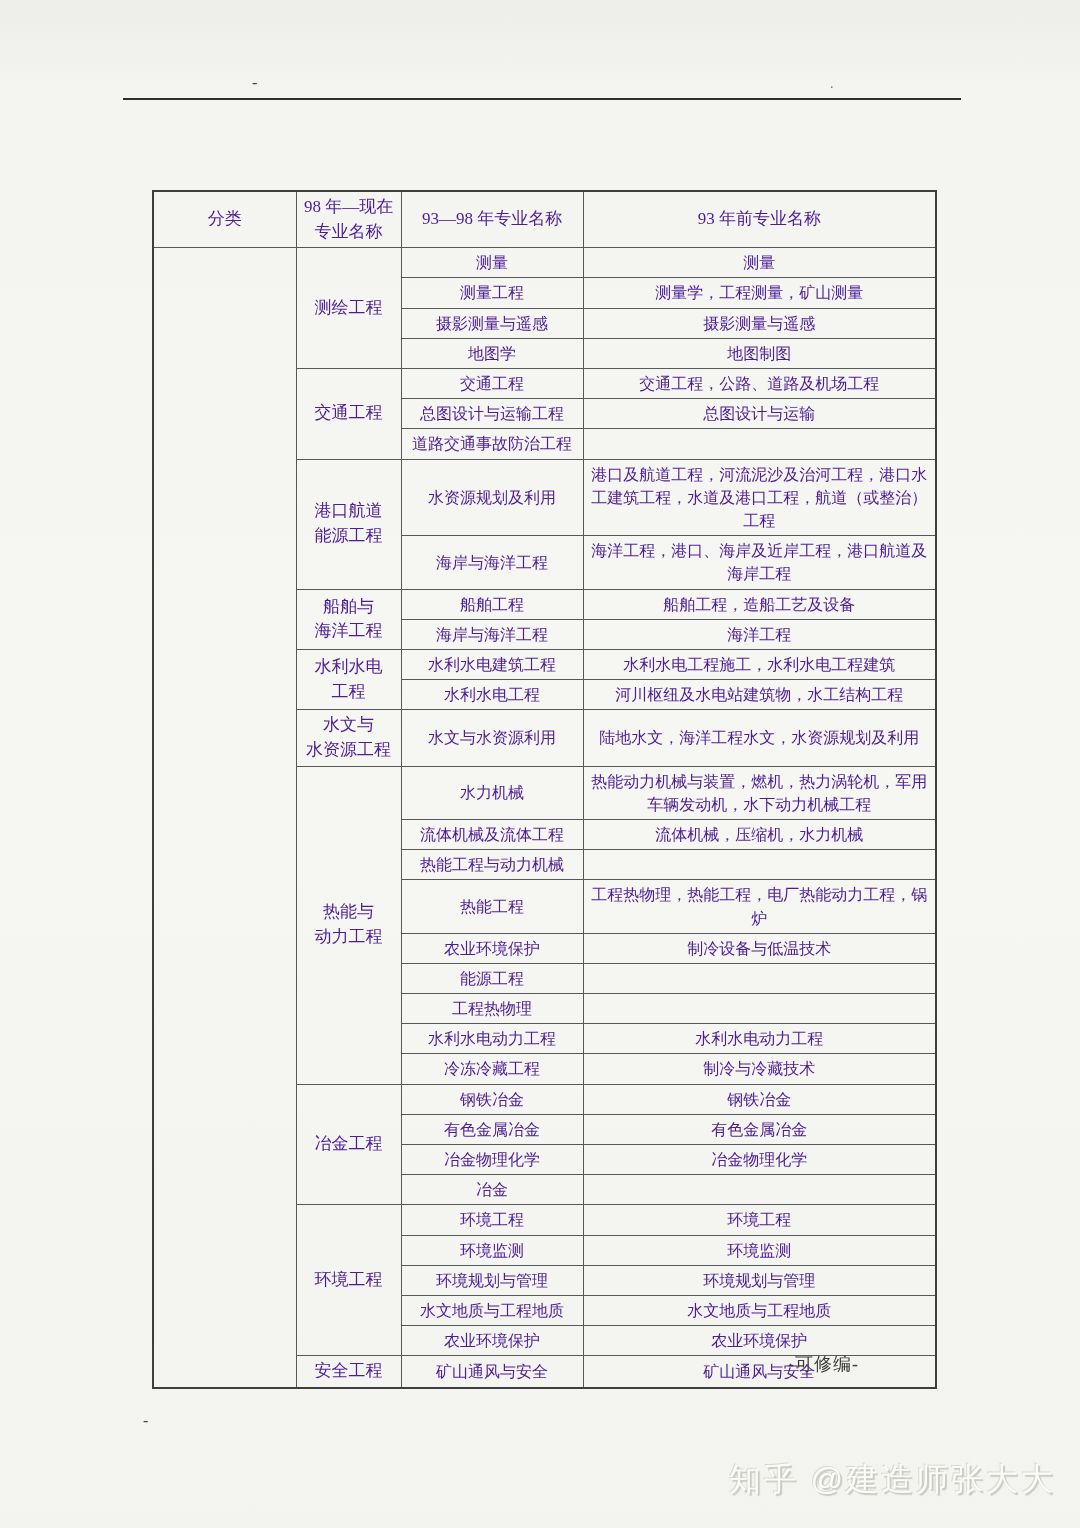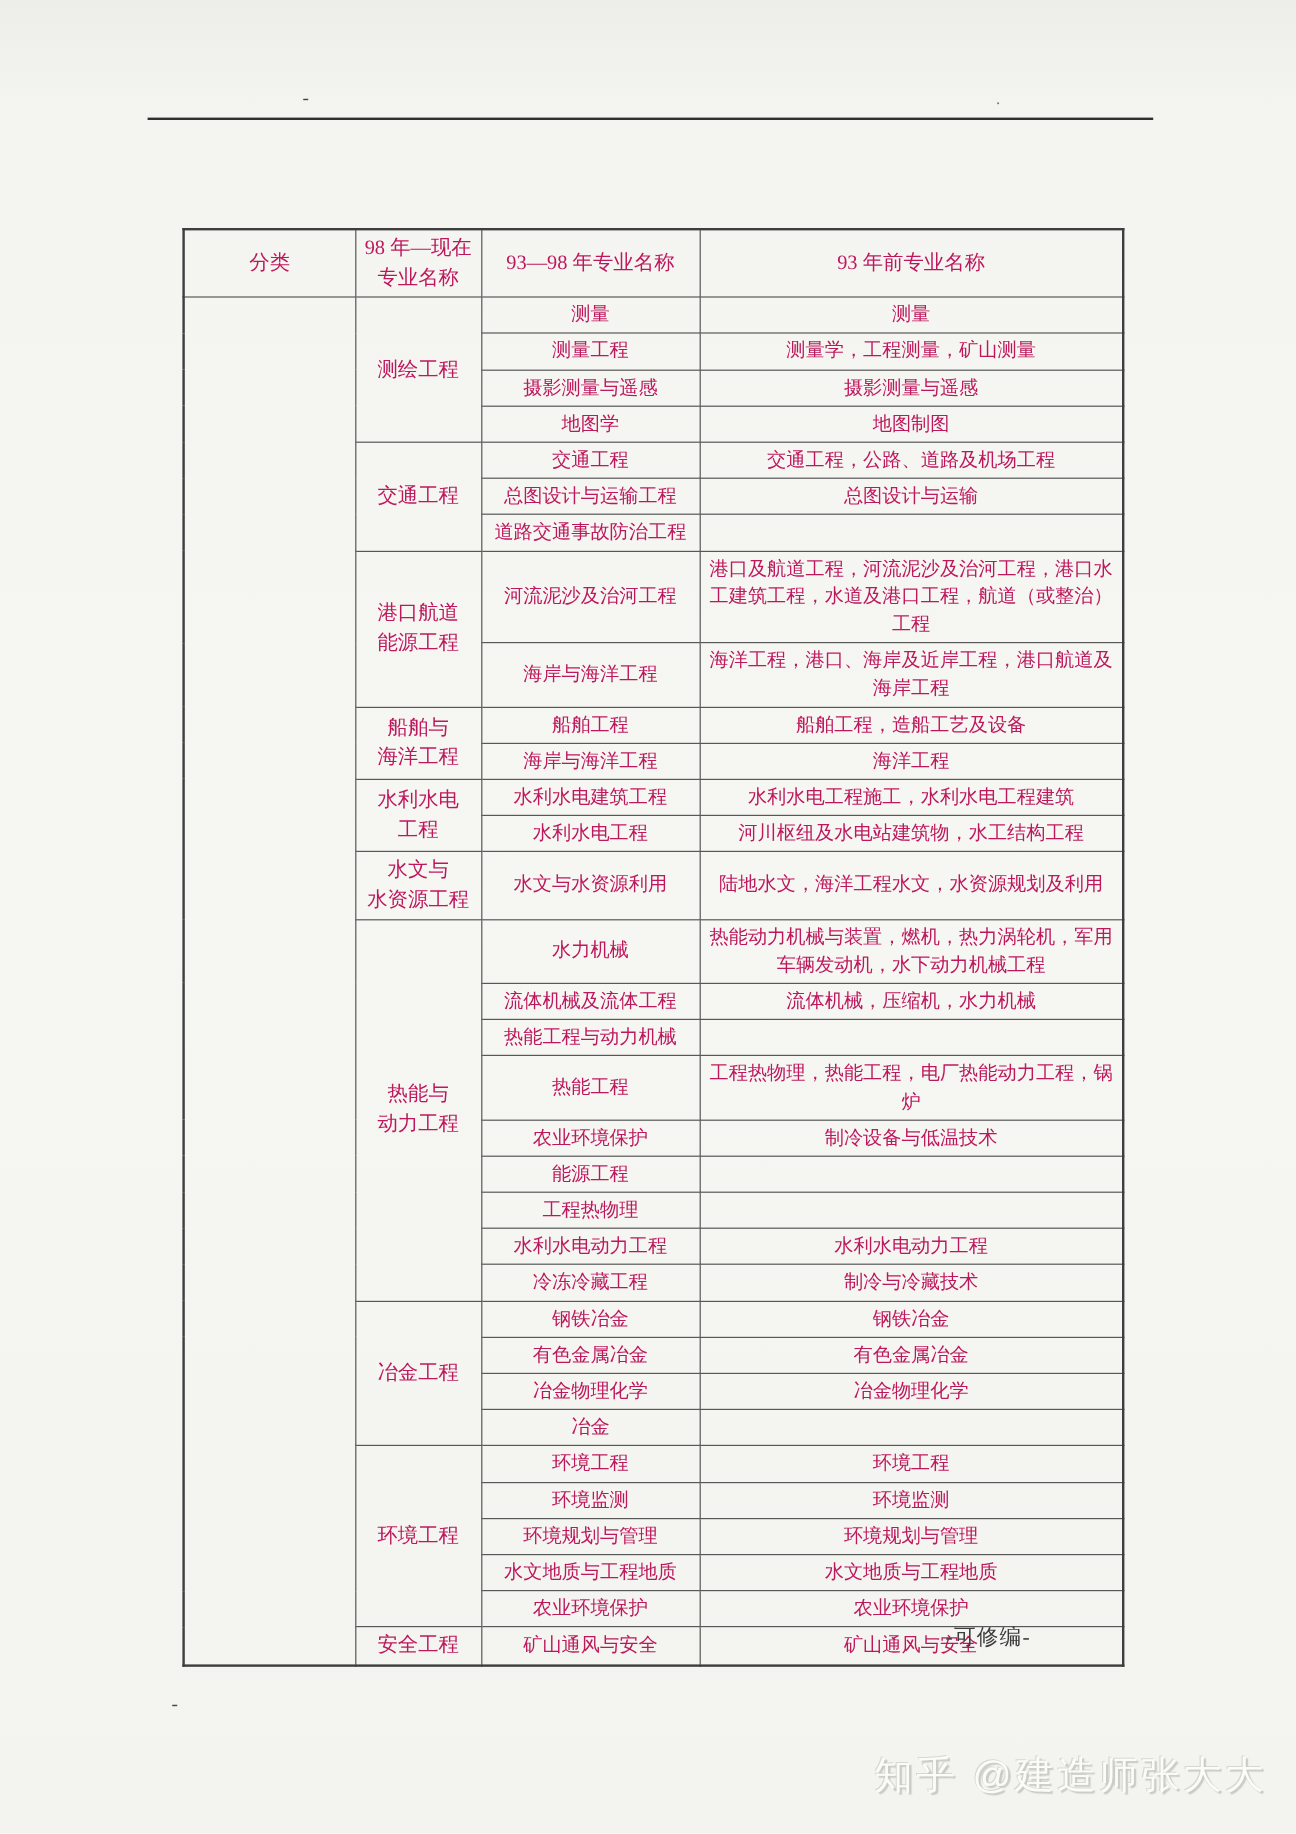--- a/index.html
+++ b/index.html
@@ -27,21 +27,21 @@
     position: absolute; left: 830px; top: 76px;
     font-size: 14px; color: #777;
   }
   .doc-table {
     position: absolute;
     left: 152px; top: 190px;
     width: 783px;
     border-collapse: collapse;
     table-layout: fixed;
     font-size: 16px;
-    color: #be185d;
+    color: #4c1d95;
   }
   .doc-table col.c1 { width: 143px; }
   .doc-table col.c2 { width: 105px; }
   .doc-table col.c3 { width: 182px; }
   .doc-table col.c4 { width: 353px; }
   .doc-table th, .doc-table td {
     border: 1px solid #585858;
     text-align: center;
     vertical-align: middle;
     padding: 3px 4px;
@@ -124,21 +124,21 @@
         <td>总图设计与运输工程</td>
         <td>总图设计与运输</td>
       </tr>
       <tr>
         <td>道路交通事故防治工程</td>
         <td></td>
       </tr>
       <tr>
         <td class="group-cell" rowspan="2">港口航道
 能源工程</td>
-        <td>河流泥沙及治河工程</td>
+        <td>水资源规划及利用</td>
         <td>港口及航道工程，河流泥沙及治河工程，港口水工建筑工程，水道及港口工程，航道（或整治）工程</td>
       </tr>
       <tr>
         <td>海岸与海洋工程</td>
         <td>海洋工程，港口、海岸及近岸工程，港口航道及海岸工程</td>
       </tr>
       <tr>
         <td class="group-cell" rowspan="2">船舶与
 海洋工程</td>
         <td>船舶工程</td>

